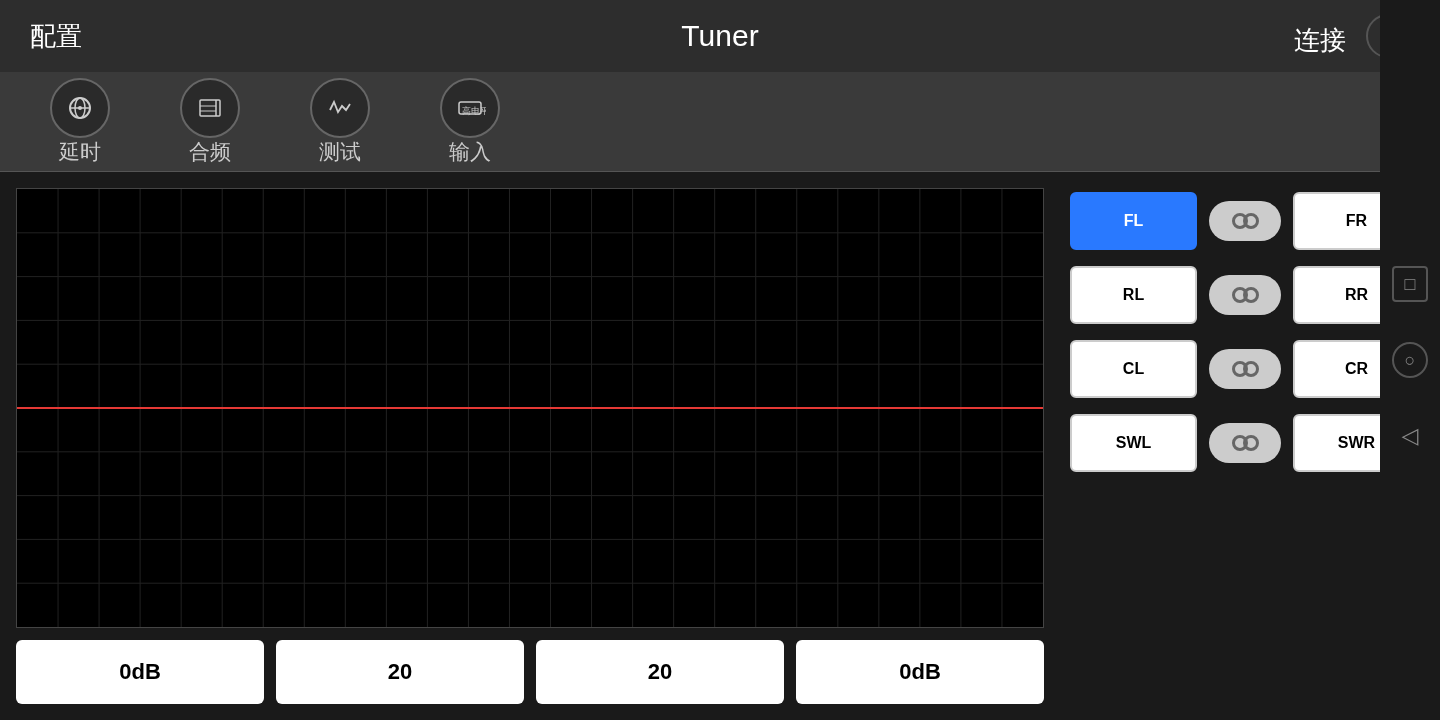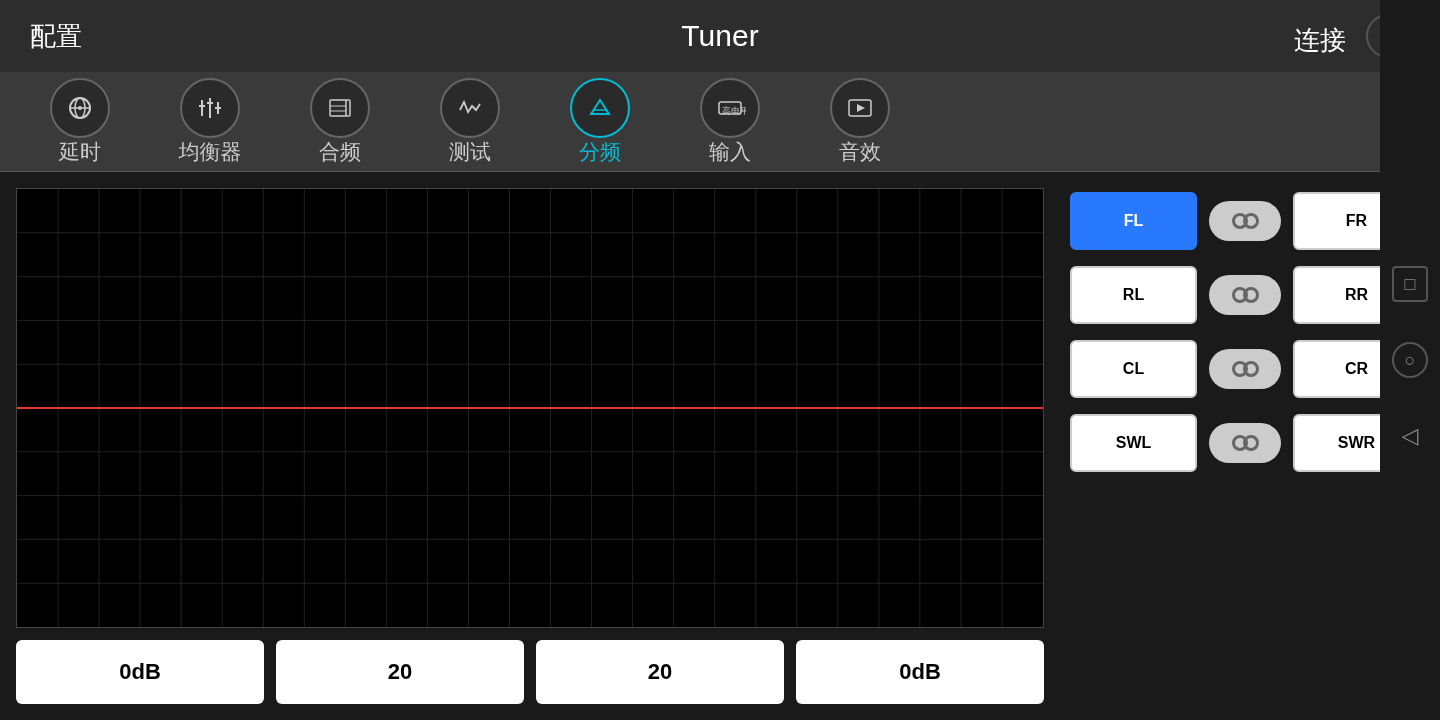--- a/index.html
+++ b/index.html
@@ -265,33 +265,20 @@
         <circle cx="16" cy="16" r="10" stroke="#ccc" stroke-width="2"></circle>
         <ellipse cx="16" cy="16" rx="5" ry="10" stroke="#ccc" stroke-width="1.5"></ellipse>
         <line x1="6" y1="16" x2="26" y2="16" stroke="#ccc" stroke-width="1.5"></line>
         <circle cx="16" cy="16" r="2" fill="#ccc"></circle>
       </svg>
     </div>
     <span class="nav-label">延时</span>
   </div>
 
 
-  <div class="nav-item">
-    <div class="nav-icon-circle">
-      <svg width="32" height="32" viewBox="0 0 32 32" fill="none">
-        <line x1="8" y1="8" x2="8" y2="24" stroke="#ccc" stroke-width="2"></line>
-        <line x1="16" y1="6" x2="16" y2="26" stroke="#ccc" stroke-width="2"></line>
-        <line x1="24" y1="10" x2="24" y2="22" stroke="#ccc" stroke-width="2"></line>
-        <line x1="5" y1="14" x2="11" y2="14" stroke="#ccc" stroke-width="2"></line>
-        <line x1="13" y1="11" x2="19" y2="11" stroke="#ccc" stroke-width="2"></line>
-        <line x1="21" y1="16" x2="27" y2="16" stroke="#ccc" stroke-width="2"></line>
-      </svg>
-    </div>
-    <span class="nav-label">均衡器</span>
-  </div>
 
   <div class="nav-item">
     <div class="nav-icon-circle">
       <svg width="32" height="32" viewBox="0 0 32 32" fill="none">
         <rect x="6" y="8" width="20" height="16" rx="1" stroke="#ccc" stroke-width="1.5" fill="none"></rect>
         <line x1="22" y1="8" x2="22" y2="24" stroke="#ccc" stroke-width="1.5"></line>
         <line x1="6" y1="14" x2="22" y2="14" stroke="#ccc" stroke-width="1"></line>
         <line x1="6" y1="19" x2="22" y2="19" stroke="#ccc" stroke-width="1"></line>
       </svg>
     </div>
@@ -300,49 +287,31 @@
 
   <div class="nav-item">
     <div class="nav-icon-circle">
       <svg width="32" height="32" viewBox="0 0 32 32" fill="none">
         <polyline points="6,18 10,10 14,20 18,14 22,18 26,12" stroke="#ccc" stroke-width="1.8" fill="none"></polyline>
       </svg>
     </div>
     <span class="nav-label">测试</span>
   </div>
 
-  <div class="nav-item">
-    <div class="nav-icon-circle active">
-      <svg width="32" height="32" viewBox="0 0 32 32" fill="none">
-        <path d="M7 22 L16 8 L25 22 Z" stroke="#00bcd4" stroke-width="2" fill="none"></path>
-        <line x1="9" y1="18" x2="23" y2="18" stroke="#00bcd4" stroke-width="1.5"></line>
-      </svg>
-    </div>
-    <span class="nav-label active">分频</span>
-  </div>
 
   <div class="nav-item">
     <div class="nav-icon-circle">
       <svg width="32" height="32" viewBox="0 0 32 32" fill="none">
         <rect x="5" y="10" width="22" height="12" rx="2" stroke="#ccc" stroke-width="1.5" fill="none"></rect>
         <text x="8" y="22" fill="#ccc" font-size="9" font-family="sans-serif">高电平</text>
       </svg>
     </div>
     <span class="nav-label">输入</span>
   </div>
 
-  <div class="nav-item">
-    <div class="nav-icon-circle">
-      <svg width="32" height="32" viewBox="0 0 32 32" fill="none">
-        <rect x="5" y="8" width="22" height="16" rx="2" stroke="#ccc" stroke-width="1.5" fill="none"></rect>
-        <polygon points="13,12 13,20 21,16" fill="#ccc"></polygon>
-      </svg>
-    </div>
-    <span class="nav-label">音效</span>
-  </div>
 </div>
 
 <div class="main-content">
 
   <div class="chart-area">
     <div class="chart-container">
       <svg class="grid-svg" xmlns="http://www.w3.org/2000/svg" preserveAspectRatio="none">
 
         <line x1="4%" y1="0" x2="4%" y2="100%" stroke="#222" stroke-width="1"></line>
         <line x1="8%" y1="0" x2="8%" y2="100%" stroke="#222" stroke-width="1"></line>

